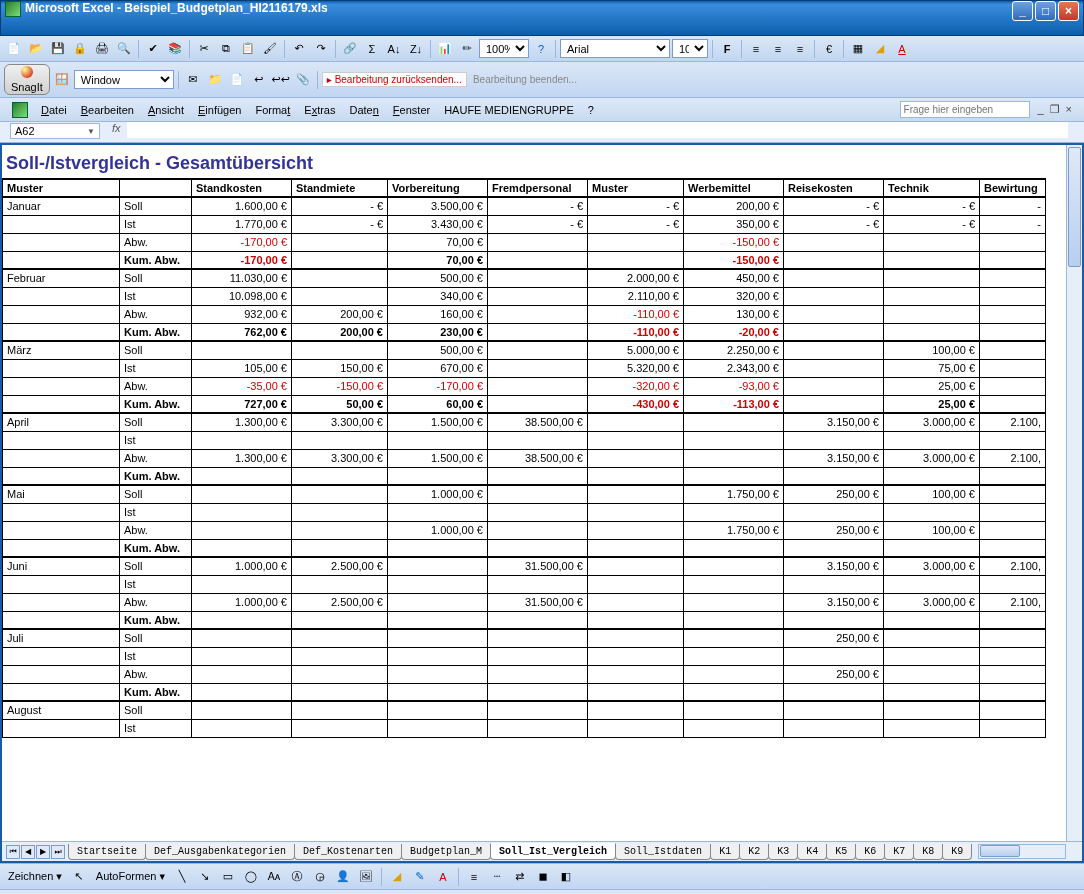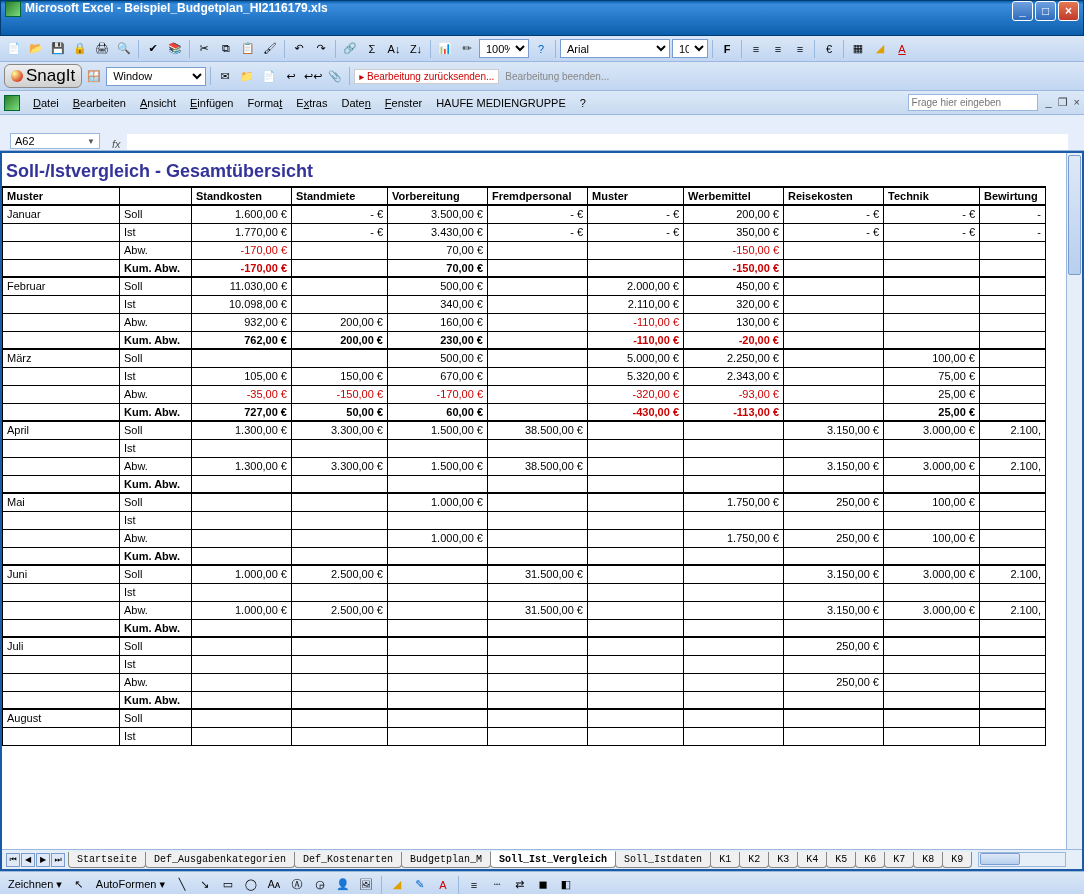--- a/index.html
+++ b/index.html
@@ -19,33 +19,33 @@
 .tool-btn { width: 20px; height: 20px; display: flex; align-items: center; justify-content: center; border: 1px solid transparent; border-radius: 2px; cursor: pointer; font-size: 11px; }
 .tool-sep { width: 1px; height: 18px; background: #9ab7de; margin: 0 2px; }
 .tool-label { padding: 0 4px; font-size: 11px; }
 .tool-select { border: 1px solid #7a9cce; background: #fff; font-size: 11px; padding: 1px 2px; height: 19px; }
 .tool-select.font { width: 110px; }
 .tool-select.size { width: 36px; }
 .tool-select.win { width: 100px; }
 .tool-select.zoom { width: 50px; }
 .yellow-flag { color: #cc0000; background: #fff; padding: 1px 4px; border: 1px solid #ccc; font-size: 10px; }
 .gray-flag { color: #888; padding: 1px 4px; font-size: 10px; }
-.snagit-btn { background: linear-gradient(#f0f0f0,#d0d0d0); border: 1px solid #888; border-radius: 6px; padding: 1px 6px; display: flex; align-items: center; gap: 3px; font-size: 17px; }
+.snagit-btn { background: linear-gradient(#f0f0f0,#d0d0d0); border: 1px solid #888; border-radius: 6px; padding: 1px 6px; display: flex; align-items: center; gap: 3px; font-size: 11px; flex-direction: column; }
 .snagit-btn .ball { width: 12px; height: 12px; border-radius: 50%; background: radial-gradient(circle at 30% 30%, #ff9, #cc0000); }
 
 
-.menubar { background: linear-gradient(#dde9f8,#c8daf0); border-bottom: 1px solid #9ab7de; display: flex; align-items: center; padding: 2px 4px; height: 24px; }
+.menubar { background: linear-gradient(#dde9f8,#c8daf0); border-bottom: 1px solid #9ab7de; display: flex; align-items: center; padding: 2px 12px; height: 24px; }
 .menubar .xls-icon { width: 16px; height: 16px; background: linear-gradient(135deg,#2a7d2a,#7cdd7c); margin-right: 6px; border: 1px solid #063; }
 .menu-item { padding: 2px 7px; cursor: pointer; font-size: 11px; }
 .menu-item u { text-decoration: underline; }
 .help-box { margin-left: auto; border: 1px solid #9ab7de; background: #fff; width: 130px; height: 17px; color: #999; padding: 1px 3px; font-size: 10px; }
 .mb-btns { display: flex; gap: 6px; margin-left: 8px; font-size: 11px; color: #444; }
 
 
-.formula-row { display: flex; align-items: flex-end; background: #e6eefb; border-bottom: 1px solid #9ab7de; height: 36px; }
+.formula-row { display: flex; align-items: flex-start; background: #e6eefb; border-bottom: 1px solid #9ab7de; height: 21px; }
 .name-box { width: 90px; border: 1px solid #9ab7de; background: #fff; margin: 1px 6px 1px 10px; padding: 1px 4px; font-size: 11px; display: flex; justify-content: space-between; align-items: center; }
 .name-box .dd { font-size: 8px; color: #555; }
 .fx-lbl { font-style: italic; font-size: 11px; padding: 0 6px; color: #555; }
 .formula-input { flex: 1; background: #fff; border: 1px solid #fff; height: 16px; margin-right: 16px; }
 
 
 .workbook { position: relative; border: 2px solid #1b5aa5; background: #fff; height: 720px; overflow: hidden; }
 .scroll-y { position: absolute; right: 0; top: 0; width: 16px; height: 700px; background: #e6eef8; border-left: 1px solid #9ab7de; }
 .scroll-y .thumb { position: absolute; top: 2px; left: 1px; width: 13px; height: 120px; background: linear-gradient(#dfe9f7,#b8cfee); border: 1px solid #7a9cce; border-radius: 2px; }
 .scroll-x-row { position: absolute; left: 0; right: 0; bottom: 0; height: 20px; background: #e6eef8; border-top: 1px solid #9ab7de; display: flex; align-items: center; }

